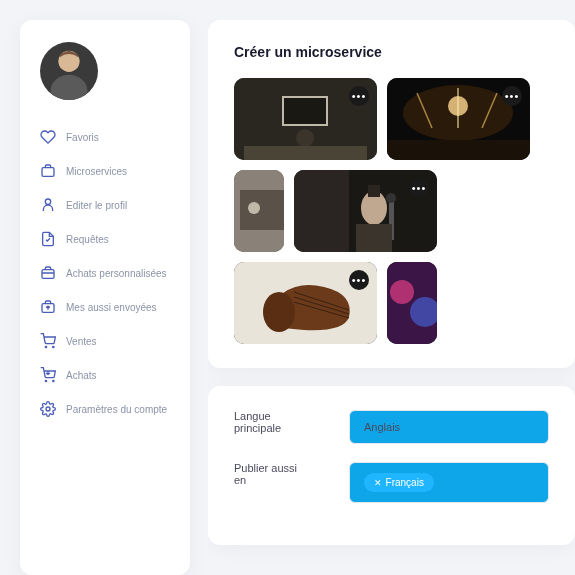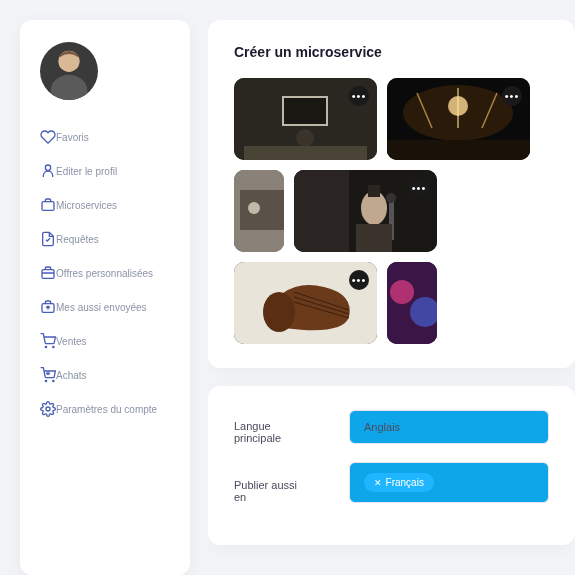--- a/index.html
+++ b/index.html
@@ -2,32 +2,32 @@
 <html><head>
 <meta charset="utf-8">
 <style>
 *{box-sizing:border-box;margin:0;padding:0}
 body{font-family:-apple-system,BlinkMacSystemFont,'Segoe UI',sans-serif;background:#f3f4f8;width:575px;height:575px;overflow:hidden;color:#1a1a2e}
 .app{display:flex;height:100%;padding:20px 0 0 20px;gap:18px}
 .sidebar{background:#fff;border-radius:12px;width:170px;flex-shrink:0;padding:22px 14px;display:flex;flex-direction:column;align-items:flex-start;box-shadow:0 4px 20px rgba(0,0,0,0.05)}
 .avatar{width:58px;height:58px;border-radius:50%;overflow:hidden;margin:0 0 24px 6px}
 .avatar svg{width:100%;height:100%}
 .nav{width:100%;display:flex;flex-direction:column;gap:8px}
-.nav-item{display:flex;align-items:center;padding:5px 6px;border-radius:6px;cursor:pointer}
+.nav-item{display:flex;align-items:center;gap:10px;padding:5px 6px;border-radius:6px;cursor:pointer}
 .nav-icon{width:16px;height:16px;flex-shrink:0;display:flex;align-items:center;justify-content:center}
 .nav-icon svg{width:16px;height:16px}
 .nav-label{font-size:10px;color:#8b93a7;font-weight:500}
 .main{flex:1;display:flex;flex-direction:column;gap:18px;overflow:hidden}
 .card{background:#fff;border-radius:12px;padding:24px 26px;box-shadow:0 4px 20px rgba(0,0,0,0.04)}
 .section-title{font-size:14px;font-weight:600;color:#1a1a2e;margin-bottom:18px}
 .grid{display:flex;flex-wrap:wrap;gap:10px}
 .thumb{width:143px;height:82px;border-radius:10px;position:relative;overflow:hidden;background:#333}
 .thumb.partial{width:50px}
 .dots{position:absolute;top:8px;right:8px;width:20px;height:20px;border-radius:50%;background:#1a1a1a;color:#fff;font-size:11px;display:flex;align-items:center;justify-content:center;letter-spacing:1px;line-height:1}
-.row{display:flex;align-items:flex-end;gap:40px;margin-bottom:18px}
+.row{display:flex;align-items:flex-start;gap:40px;margin-bottom:18px}
 .row-label{font-size:11px;color:#4a4a5e;width:110px}
 .select{border:1px solid #e5e7ef;border-radius:6px;padding:10px 14px;font-size:11px;color:#4a4a5e;min-width:200px;background:#0ea5e9}
 .chip{background:#1fb6ff;color:#fff;font-size:10px;padding:4px 10px;border-radius:20px;display:inline-flex;align-items:center;gap:4px}
 .chip .x{font-size:9px}
 </style>
 </head>
 <body>
 
 <div class="app">
   <aside class="sidebar">
@@ -44,52 +44,52 @@
         <span class="nav-icon">
             <svg viewBox="0 0 24 24" fill="none" stroke="#4a5eb8" stroke-width="2">
               <path d="M20.84 4.61a5.5 5.5 0 0 0-7.78 0L12 5.67l-1.06-1.06a5.5 5.5 0 0 0-7.78 7.78l1.06 1.06L12 21.23l7.78-7.78 1.06-1.06a5.5 5.5 0 0 0 0-7.78z"></path>
             </svg>
           </span>
         <span class="nav-label">Favoris</span>
       </div>
       <div class="nav-item">
         <span class="nav-icon">
             <svg viewBox="0 0 24 24" fill="none" stroke="#4a5eb8" stroke-width="2">
+              <rect x="3" y="7" width="18" height="13" rx="2"></rect>
+              <path d="M8 7V5a2 2 0 0 1 2-2h4a2 2 0 0 1 2 2v2"></path>
+            </svg>
+          </span>
+        <span class="nav-label">Microservices</span>
+      </div>
+      <div class="nav-item">
+        <span class="nav-icon">
+            <svg viewBox="0 0 24 24" fill="none" stroke="#4a5eb8" stroke-width="2">
               <circle cx="12" cy="7" r="4"></circle>
               <path d="M5 21v-2a7 7 0 0 1 14 0v2"></path>
             </svg>
           </span>
         <span class="nav-label">Editer le profil</span>
       </div>
       <div class="nav-item">
         <span class="nav-icon">
             <svg viewBox="0 0 24 24" fill="none" stroke="#4a5eb8" stroke-width="2">
-              <rect x="3" y="7" width="18" height="13" rx="2"></rect>
-              <path d="M8 7V5a2 2 0 0 1 2-2h4a2 2 0 0 1 2 2v2"></path>
-            </svg>
-          </span>
-        <span class="nav-label">Microservices</span>
-      </div>
-      <div class="nav-item">
-        <span class="nav-icon">
-            <svg viewBox="0 0 24 24" fill="none" stroke="#4a5eb8" stroke-width="2">
               <path d="M14 2H6a2 2 0 0 0-2 2v16a2 2 0 0 0 2 2h12a2 2 0 0 0 2-2V8z"></path>
               <path d="M14 2v6h6M9 13l2 2 4-4"></path>
             </svg>
           </span>
         <span class="nav-label">Requêtes</span>
       </div>
       <div class="nav-item">
         <span class="nav-icon">
             <svg viewBox="0 0 24 24" fill="none" stroke="#4a5eb8" stroke-width="2">
               <rect x="3" y="7" width="18" height="13" rx="2"></rect>
               <path d="M8 7V5a2 2 0 0 1 2-2h4a2 2 0 0 1 2 2v2M3 12h18"></path>
             </svg>
           </span>
-        <span class="nav-label">Offres personnalisées</span>
+        <span class="nav-label">Achats personnalisées</span>
       </div>
       <div class="nav-item">
         <span class="nav-icon">
             <svg viewBox="0 0 24 24" fill="none" stroke="#4a5eb8" stroke-width="2">
               <rect x="3" y="7" width="18" height="13" rx="2"></rect>
               <path d="M8 7V5a2 2 0 0 1 2-2h4a2 2 0 0 1 2 2v2M12 11v5M9 13l3-2 3 2"></path>
             </svg>
           </span>
         <span class="nav-label">Mes aussi envoyées</span>
       </div>

